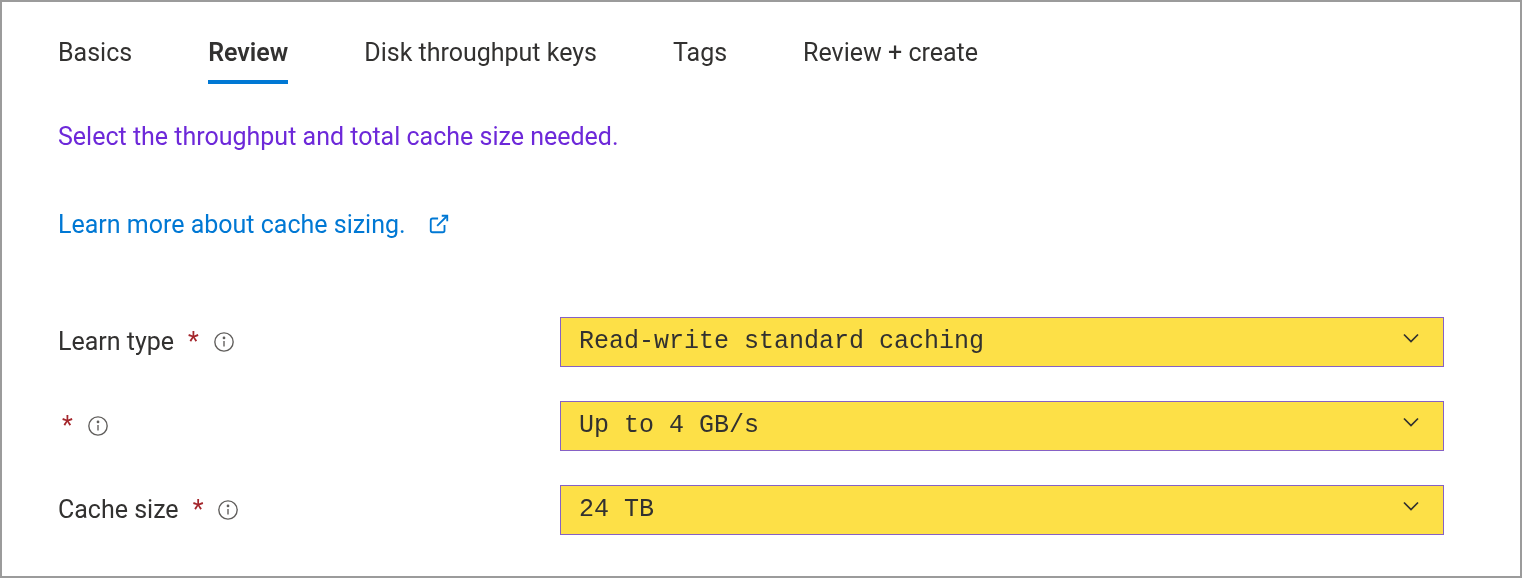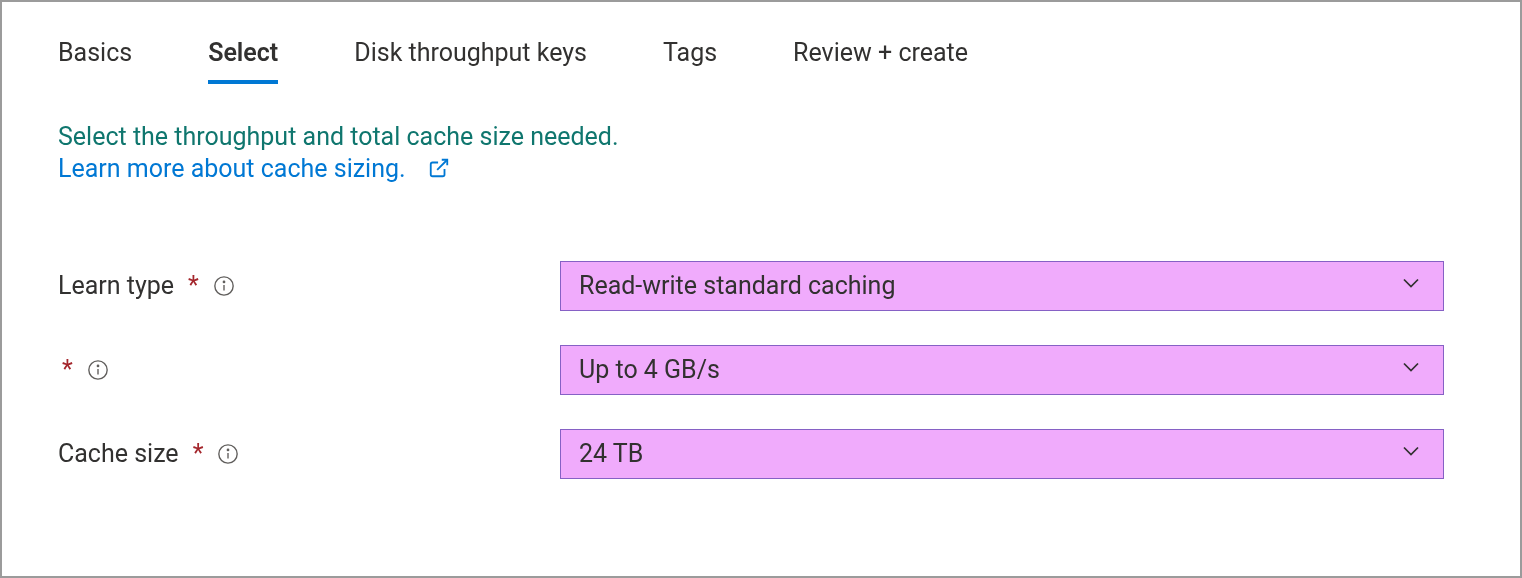--- a/index.html
+++ b/index.html
@@ -27,21 +27,22 @@
       cursor: pointer;
       border-bottom: 4px solid transparent;
       line-height: 1.2;
     }
     .tab.active {
       font-weight: 600;
       border-bottom: 4px solid #0078d4;
     }
     .description {
       font-size: 25px;
-      color: #0f766e;
+      color: #6d28d9;
+      margin-bottom: 56px;
       line-height: 1.35;
     }
     .link {
       display: inline-flex;
       align-items: center;
       gap: 18px;
       color: #0078d4;
       font-size: 25px;
       text-decoration: none;
       cursor: pointer;
@@ -68,42 +69,43 @@
       display: inline-flex;
       align-items: center;
       justify-content: center;
       flex-shrink: 0;
       margin-left: 4px;
     }
     .select {
       flex: 1;
       height: 50px;
       border: 1px solid #8661c5;
-      background: #f0abfc;
+      background: #fde047;
       display: flex;
       align-items: center;
       justify-content: space-between;
       padding: 0 18px;
       font-size: 25px;
       color: #323130;
       cursor: pointer;
       max-width: 884px;
+      font-family: Liberation Mono, monospace;
     }
     .chevron {
       flex-shrink: 0;
     }
   </style>
 </head>
 <body>
 
 <div class="panel">
 
   <div class="tabs">
     <div class="tab">Basics</div>
-    <div class="tab active">Select</div>
+    <div class="tab active">Review</div>
     <div class="tab">Disk throughput keys</div>
     <div class="tab">Tags</div>
     <div class="tab">Review + create</div>
   </div>
 
   <div class="description">Select the throughput and total cache size needed.</div>
 
   <a class="link">
     <span>Learn more about cache sizing.</span>
     <span class="info-icon">

